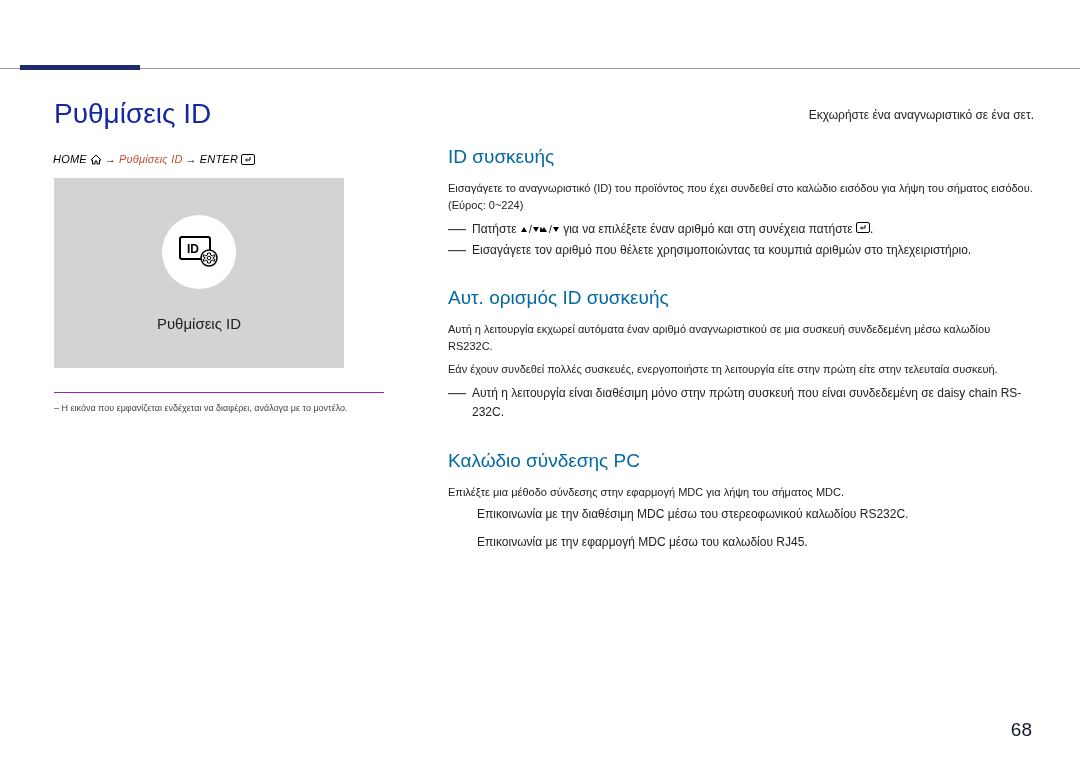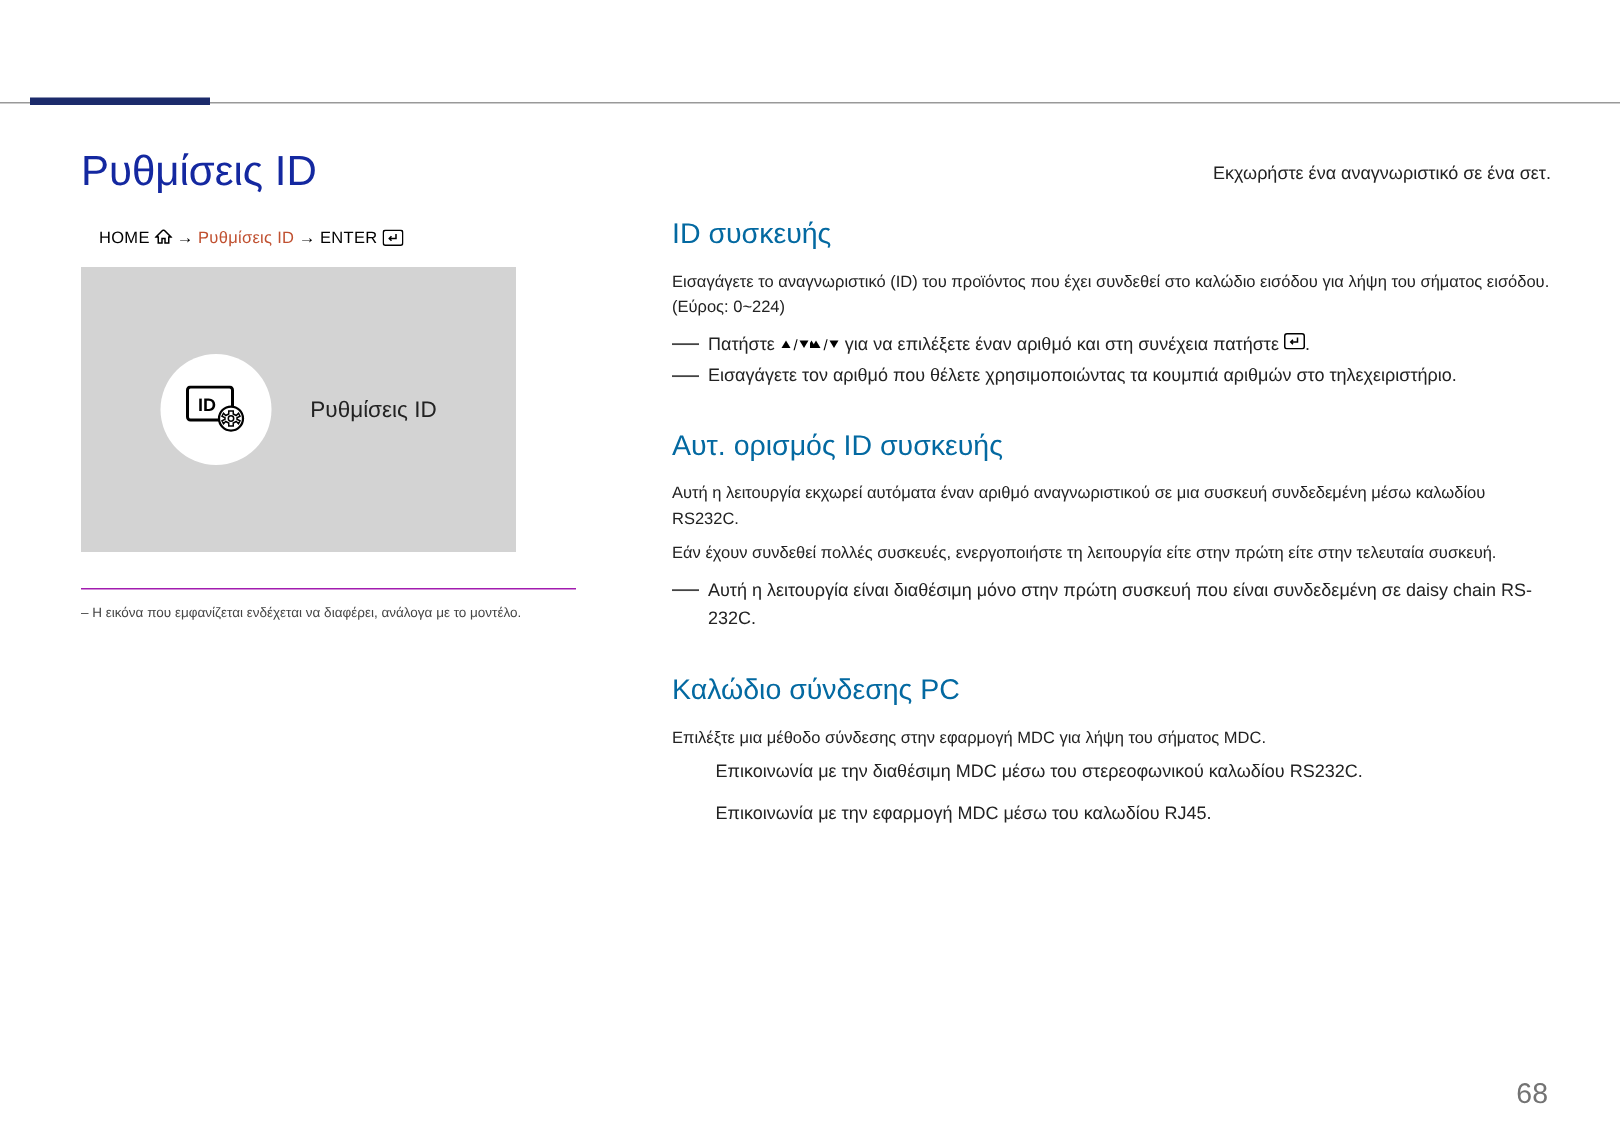--- a/index.html
+++ b/index.html
@@ -29,60 +29,62 @@
     left: 20px;
     width: 120px;
     height: 5px;
     background: #1c2b6b;
   }
   .page-number {
     position: absolute;
     bottom: 22px;
     right: 48px;
     font-size: 19px;
-    color: #737373;
+    color: #0f172a;
   }
   .main-title {
     position: absolute;
     top: 98px;
     left: 54px;
     font-size: 28px;
     color: #1428a0;
     font-weight: normal;
   }
   .breadcrumb {
     position: absolute;
     top: 153px;
-    left: 66px;
+    left: 53px;
     font-size: 11px;
     color: #000;
     letter-spacing: 0.2px;
     display: flex;
-    align-items: flex-start;
+    align-items: flex-end;
     gap: 3px;
+    font-style: italic;
   }
   .breadcrumb .accent { color: #c05030; }
   .home-icon {
     display: inline-flex;
     width: 12px;
     height: 10px;
   }
   .enter-icon {
     display: inline-flex;
     width: 14px;
     height: 11px;
   }
   .screenshot-box {
     position: absolute;
     top: 178px;
     left: 54px;
     width: 290px;
     height: 190px;
     background: #d3d3d3;
     display: flex;
+    flex-direction: column;
     align-items: center;
     justify-content: center;
     gap: 26px;
   }
   .id-icon-circle {
     width: 74px;
     height: 74px;
     background: #fff;
     border-radius: 50%;
     display: flex;

